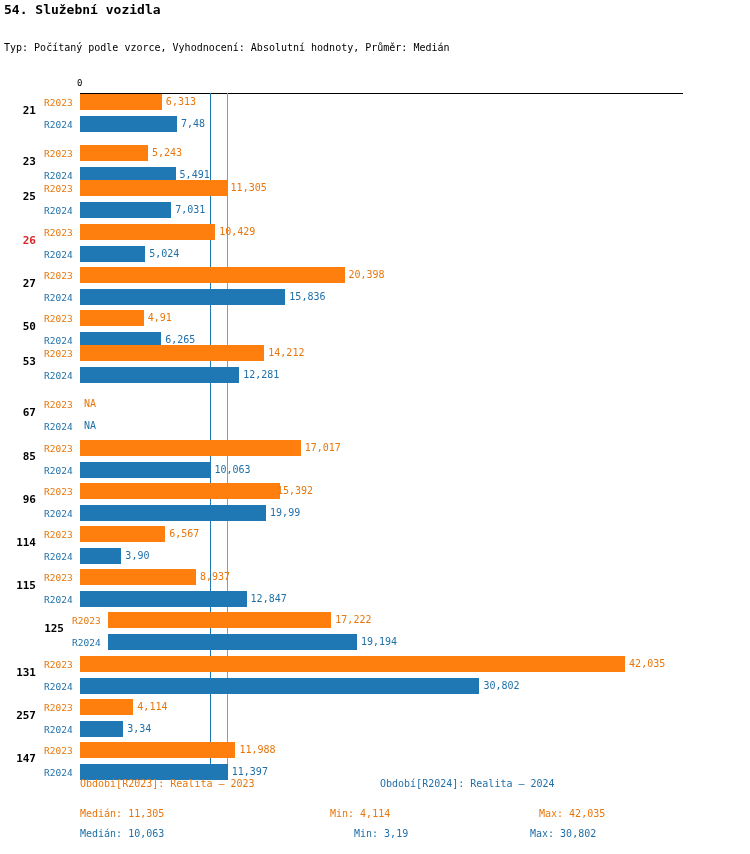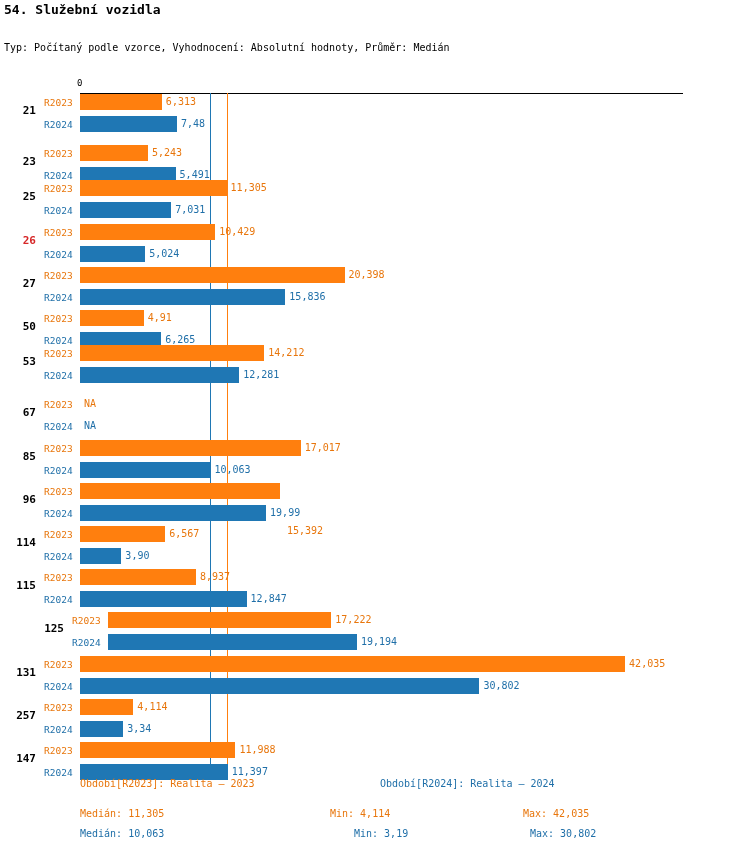--- a/index.html
+++ b/index.html
@@ -115,21 +115,21 @@
     width: 750px;
     height: 76px;
     font-size: 10px;
   }
   .legend .l1 { position: absolute; left: 80px; top: 0px; color: #e8760c; white-space: nowrap; }
   .legend .l2 { position: absolute; left: 380px; top: 0px; color: #1f6fa8; white-space: nowrap; }
   .legend .m1 { position: absolute; left: 80px; top: 30px; color: #e8760c; white-space: nowrap; }
   .legend .m2 { position: absolute; left: 80px; top: 50px; color: #1f6fa8; white-space: nowrap; }
   .legend .n1 { position: absolute; left: 330px; top: 30px; color: #e8760c; white-space: nowrap; }
   .legend .n2 { position: absolute; left: 330px; top: 50px; color: #1f6fa8; white-space: nowrap; padding-left: 24px; }
-  .legend .x1 { position: absolute; left: 514px; top: 30px; color: #e8760c; white-space: nowrap; padding-left: 9px; }
+  .legend .x1 { position: absolute; left: 530px; top: 30px; color: #e8760c; white-space: nowrap; padding-left: 9px; }
   .legend .x2 { position: absolute; left: 530px; top: 50px; color: #1f6fa8; white-space: nowrap; }
 </style>
 </head>
 <body>
 
 <div class="page">
 
   <div class="title1">54. Služební vozidla</div>
   <div class="subtitle">Typ: Počítaný podle vzorce, Vyhodnocení: Absolutní hodnoty, Průměr: Medián</div>
 
@@ -217,21 +217,21 @@
           <div class="bar s1" style="width: 220.672px;"></div>
           <div class="barval s1" style="left: 304.672px;">17,017</div>
           <div class="series-label s2">R2024</div>
           <div class="bar s2" style="width: 130.494px;"></div>
           <div class="barval s2" style="left: 214.494px;">10,063</div>
         </div>
         <div class="group" style="top: 402.8px;">
           <div class="glabel">96</div>
           <div class="series-label s1">R2023</div>
           <div class="bar s1" style="width: 199.599px;"></div>
-          <div class="barval s1" style="left: 287px; margin-top: 40px;">15,392</div>
+          <div class="barval s1" style="left: 277px;">15,392</div>
           <div class="series-label s2">R2024</div>
           <div class="bar s2" style="width: 186.087px;"></div>
           <div class="barval s2" style="left: 270.087px;">19,99</div>
         </div>
         <div class="group" style="top: 446px;">
           <div class="glabel">114</div>
           <div class="series-label s1">R2023</div>
           <div class="bar s1" style="width: 85.1592px;"></div>
           <div class="barval s1" style="left: 169.159px;">6,567</div>
           <div class="series-label s2">R2024</div>

